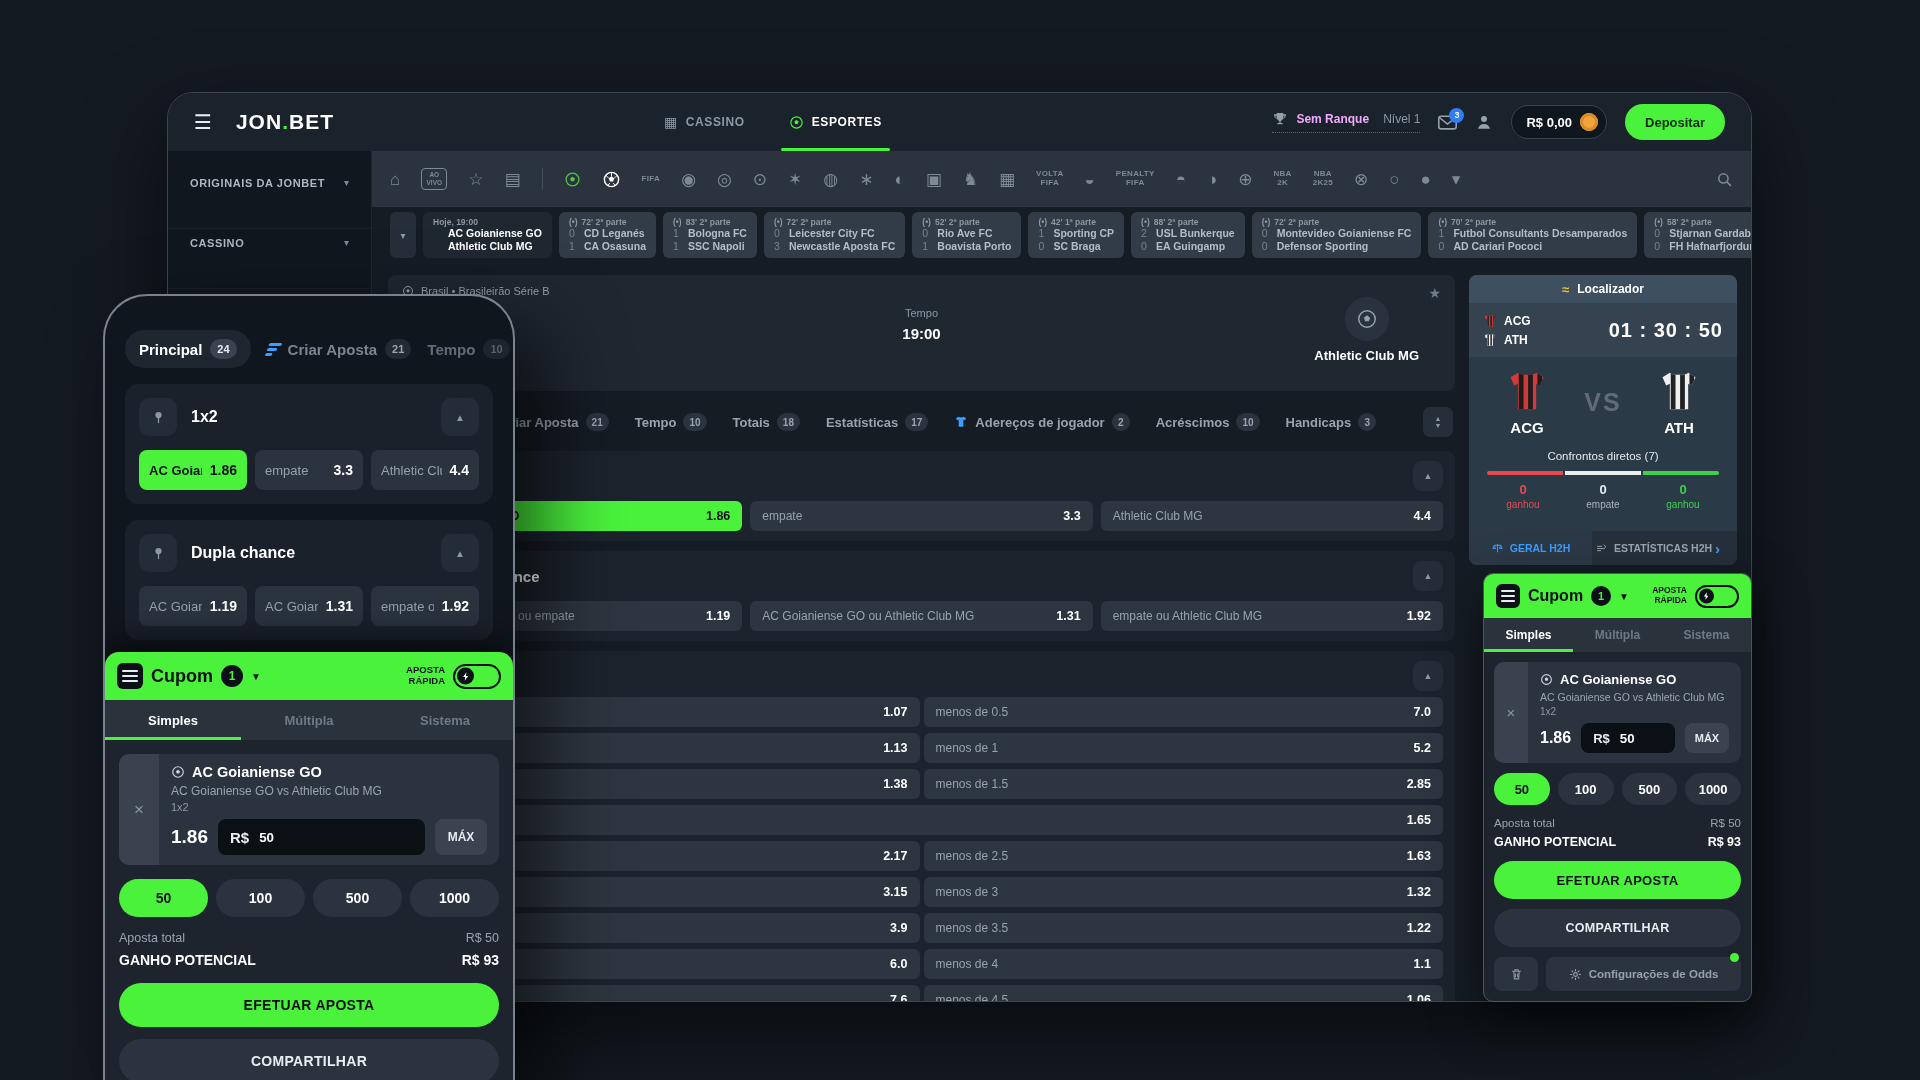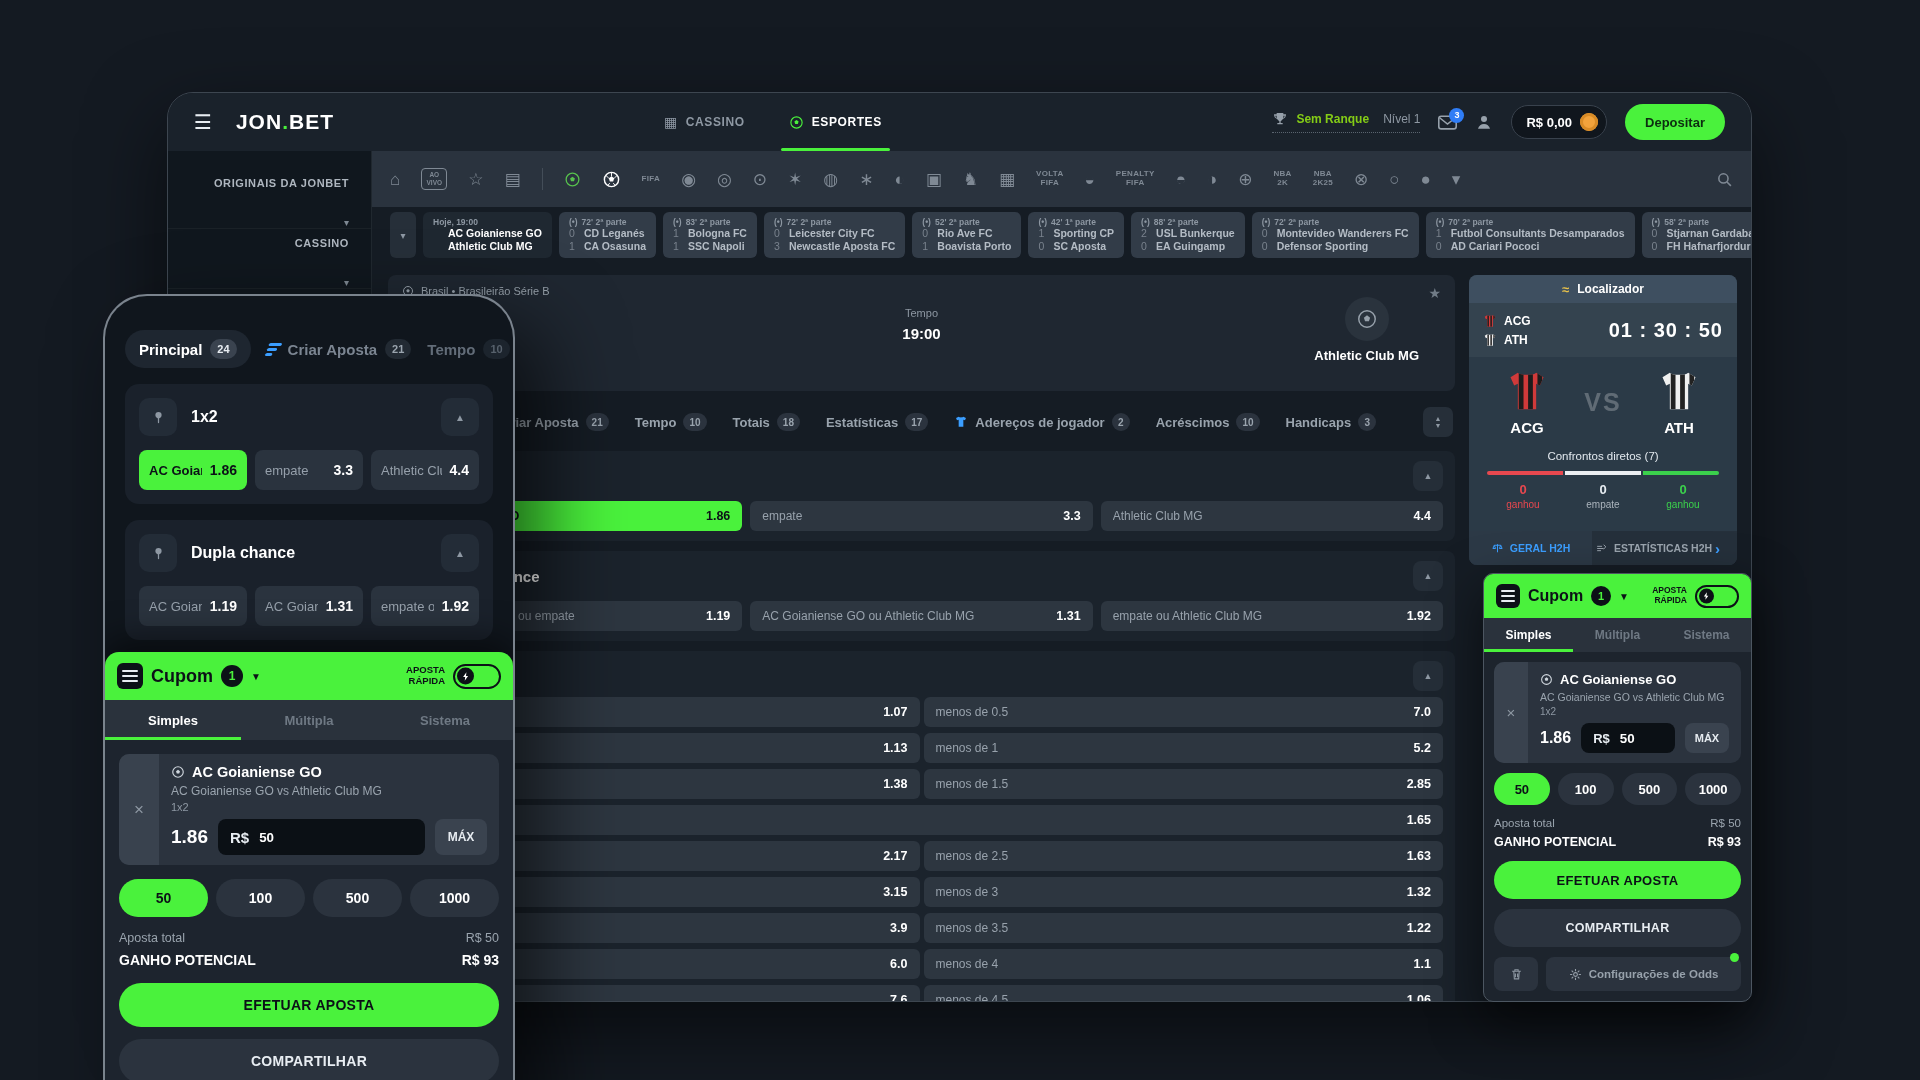--- a/index.html
+++ b/index.html
@@ -15,32 +15,32 @@
   .logo{margin-left:24px;font-size:21px;font-weight:bold;color:#fff;letter-spacing:1px;}
   .logo .dot{color:#4af23c;}
   .top-nav{display:flex;gap:44px;margin-left:330px;height:58px;align-items:center;}
   .top-nav .nav-item{display:flex;align-items:center;gap:8px;font-size:12px;font-weight:bold;color:#8e98a3;letter-spacing:.6px;height:58px;position:relative;cursor:pointer;}
   .top-nav .nav-item.active{color:#fff;}
   .top-nav .nav-item.active::after{content:"";position:absolute;left:-8px;right:-8px;bottom:0;height:3px;background:#4af23c;border-radius:2px;}
   .nav-ico{font-size:14px;color:#8e98a3;}
   .nav-item.active .ball{color:#4af23c;}
   .hdr-right{margin-left:auto;display:flex;align-items:center;gap:18px;}
   .rank{display:flex;align-items:center;gap:8px;padding-bottom:5px;border-bottom:1px dotted #5a646f;}
-  .rank .t1{font-size:12px;font-weight:bold;color:#84cc16;}
+  .rank .t1{font-size:12px;font-weight:bold;color:#f0abfc;}
   .rank .t2{font-size:12px;color:#8e98a3;margin-left:6px;}
   .icon-btn{position:relative;color:#97a1ab;cursor:pointer;}
   .badge-dot{position:absolute;top:-7px;right:-7px;width:15px;height:15px;border-radius:50%;background:#2f7df6;color:#fff;font-size:9px;font-weight:bold;display:flex;align-items:center;justify-content:center;}
   .balance{height:34px;border:1px solid #39424d;background:#10161d;border-radius:17px;display:flex;align-items:center;gap:8px;padding:0 8px 0 14px;}
   .balance b{font-size:13px;}
   .coin{width:18px;height:18px;border-radius:50%;background:#f2a33c;box-shadow:inset 0 0 0 3px #d88b26;}
   .deposit{height:36px;padding:0 20px;border-radius:18px;background:#4af23c;color:#0c2d10;font-size:13px;font-weight:bold;display:flex;align-items:center;cursor:pointer;}
   .app-body{display:flex;height:852px;}
   
   .sidebar{width:204px;background:#10171e;border-right:1px solid #20282f;padding-top:26px;flex:none;}
-  .side-item{height:52px;margin:0 0 8px;padding:0 22px;display:flex;align-items:flex-end;justify-content:space-between;border-bottom:1px solid rgba(255,255,255,.045);cursor:pointer;flex-direction:column;}
+  .side-item{height:52px;margin:0 0 8px;padding:0 22px;display:flex;align-items:flex-start;justify-content:space-between;border-bottom:1px solid rgba(255,255,255,.045);cursor:pointer;}
   .side-item span{font-size:11px;font-weight:bold;color:#aeb6bf;letter-spacing:.6px;}
   .side-item i{font-size:10px;color:#7e8893;}
   
   .main{flex:1;display:flex;flex-direction:column;background:#151c24;min-width:0;}
   .sportsbar{height:56px;background:#2a333e;display:flex;align-items:center;gap:21px;padding:0 18px;color:#7f8994;}
   .sp{font-size:17px;color:#7f8994;cursor:pointer;flex:none;line-height:1;}
   .sp.green{color:#57c24d;}
   .sp.active{color:#fff;font-size:19px;}
   .sp.txt{font-size:8px;font-weight:bold;letter-spacing:.3px;text-align:center;line-height:1.1;white-space:pre-line;}
   .livebox{border:1.5px solid #7f8994;border-radius:4px;font-size:6.5px;font-weight:bold;padding:2px 3px;text-align:center;line-height:1.2;width:26px;}
@@ -438,21 +438,21 @@
             <div class="tst">
                 <i>(•)</i>
                 <span>42' 1ª parte</span>
               </div>
             <div class="trw">
                 <span class="sc">1</span>
                 <span class="nm">Sporting CP</span>
               </div>
             <div class="trw">
                 <span class="sc">0</span>
-                <span class="nm">SC Aposta</span>
+                <span class="nm">SC Braga</span>
               </div>
           </div>
           <div class="tcard">
             <div class="tst">
                 <i>(•)</i>
                 <span>88' 2ª parte</span>
               </div>
             <div class="trw">
                 <span class="sc">2</span>
                 <span class="nm">USL Bunkerque</span>
@@ -462,21 +462,21 @@
                 <span class="nm">EA Guingamp</span>
               </div>
           </div>
           <div class="tcard">
             <div class="tst">
                 <i>(•)</i>
                 <span>72' 2ª parte</span>
               </div>
             <div class="trw">
                 <span class="sc">0</span>
-                <span class="nm">Montevideo Wanderers FC</span>
+                <span class="nm">Montevideo Goianiense FC</span>
               </div>
             <div class="trw">
                 <span class="sc">0</span>
                 <span class="nm">Defensor Sporting</span>
               </div>
           </div>
           <div class="tcard">
             <div class="tst">
                 <i>(•)</i>
                 <span>70' 2ª parte</span>

